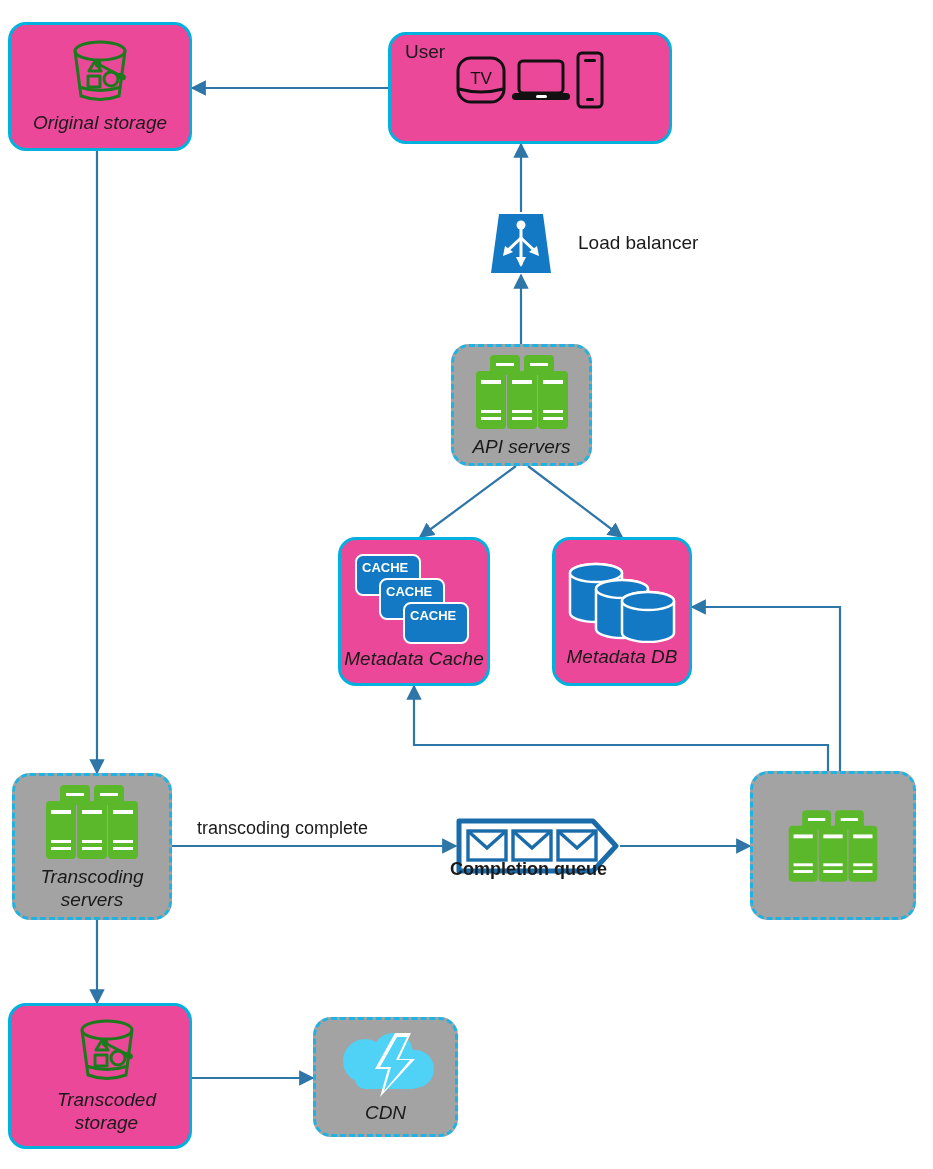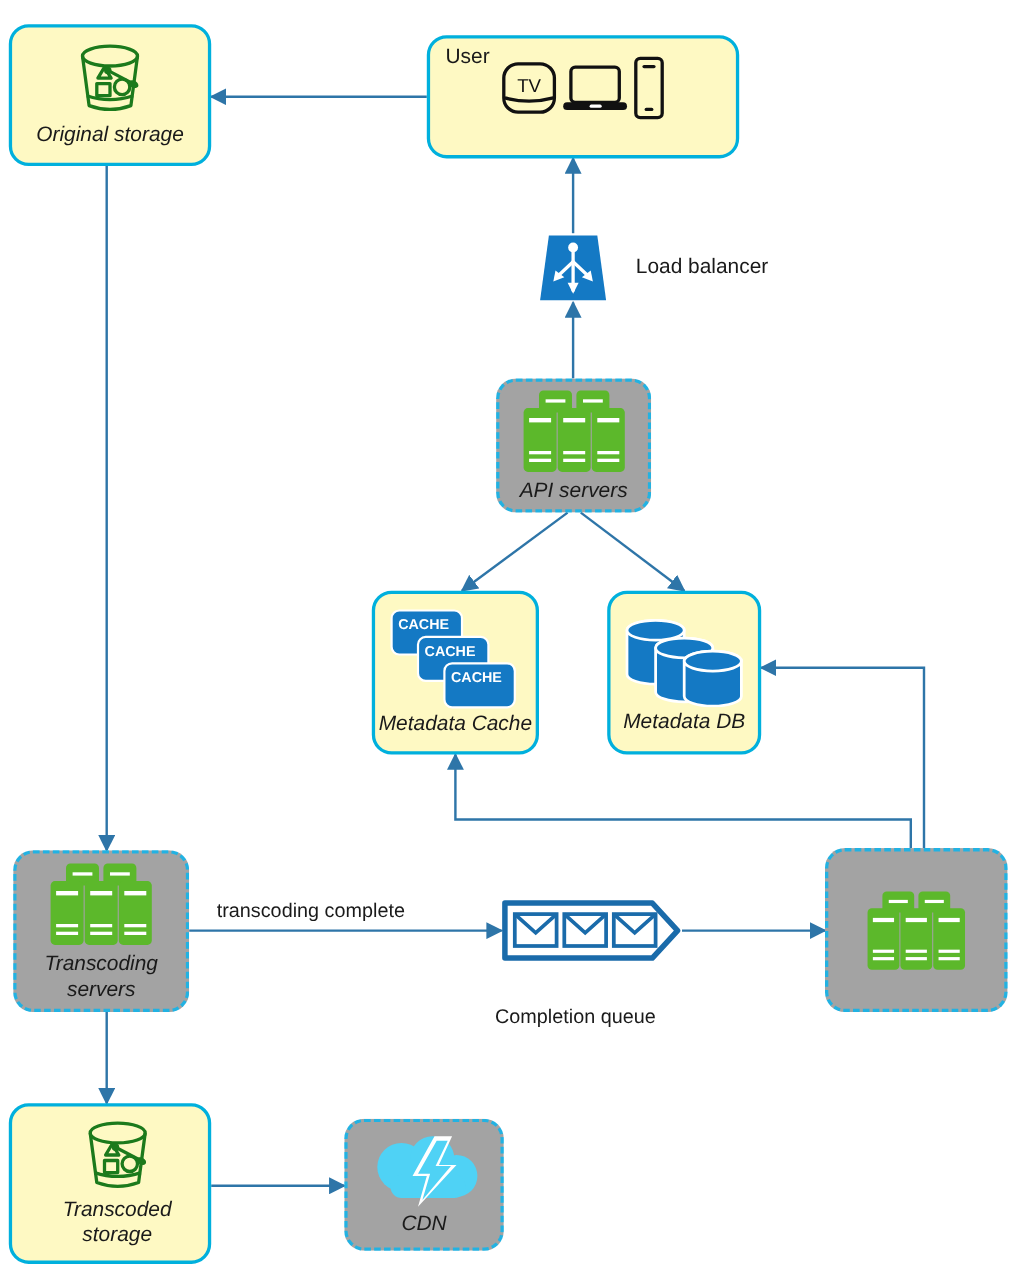--- a/index.html
+++ b/index.html
@@ -17,21 +17,21 @@
     position: absolute;
     box-sizing: border-box;
     display: flex;
     flex-direction: column;
     align-items: center;
     justify-content: center;
   }
   .solid-box {
     border: 3px solid #00b0dd;
     border-radius: 18px;
-    background: #fef9c3;
+    background: #ec4899;
   }
   .dashed-box {
     border: 3.5px dashed #22b2e2;
     border-radius: 18px;
     background: #a3a3a3;
   }
   .plain-box { background: transparent; }
   .label {
     font-size: 19px;
     line-height: 23px;
@@ -263,21 +263,21 @@
         <rect x="12" y="13" width="38" height="29"></rect>
         <path d="M 12 13 L 31 30 L 50 13"></path>
         <rect x="57" y="13" width="38" height="29"></rect>
         <path d="M 57 13 L 76 30 L 95 13"></path>
         <rect x="102" y="13" width="38" height="29"></rect>
         <path d="M 102 13 L 121 30 L 140 13"></path>
       </g>
     </svg>
   </span>
 </div>
-<span class="edge-label" style="left:450px; top:914px;">Completion queue</span>
+<span class="edge-label" style="left:450px; top:859px;font-weight:bold;">Completion queue</span>
 
 <div class="node dashed-box" style="left:750px; top:771px; width:166px; height:149px;">
   <span class="icon-wrap">
     <svg width="104" height="76" viewBox="0 0 108 78">
       <g fill="#5cb82b">
         <rect x="22" y="2" width="30" height="20" rx="4"></rect>
         <rect x="56" y="2" width="30" height="20" rx="4"></rect>
         <rect x="8" y="18" width="30" height="58" rx="4"></rect>
         <rect x="39" y="18" width="30" height="58" rx="4"></rect>
         <rect x="70" y="18" width="30" height="58" rx="4"></rect>

